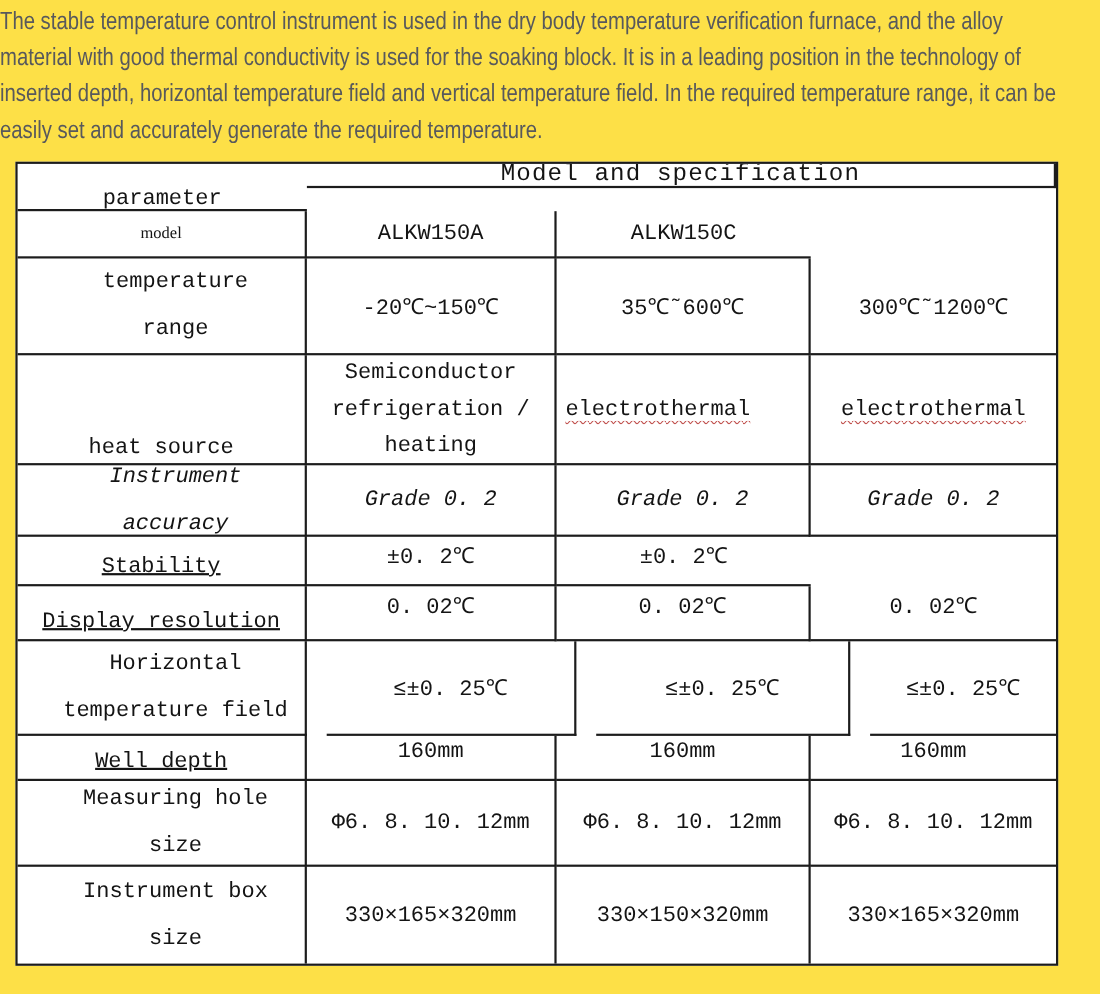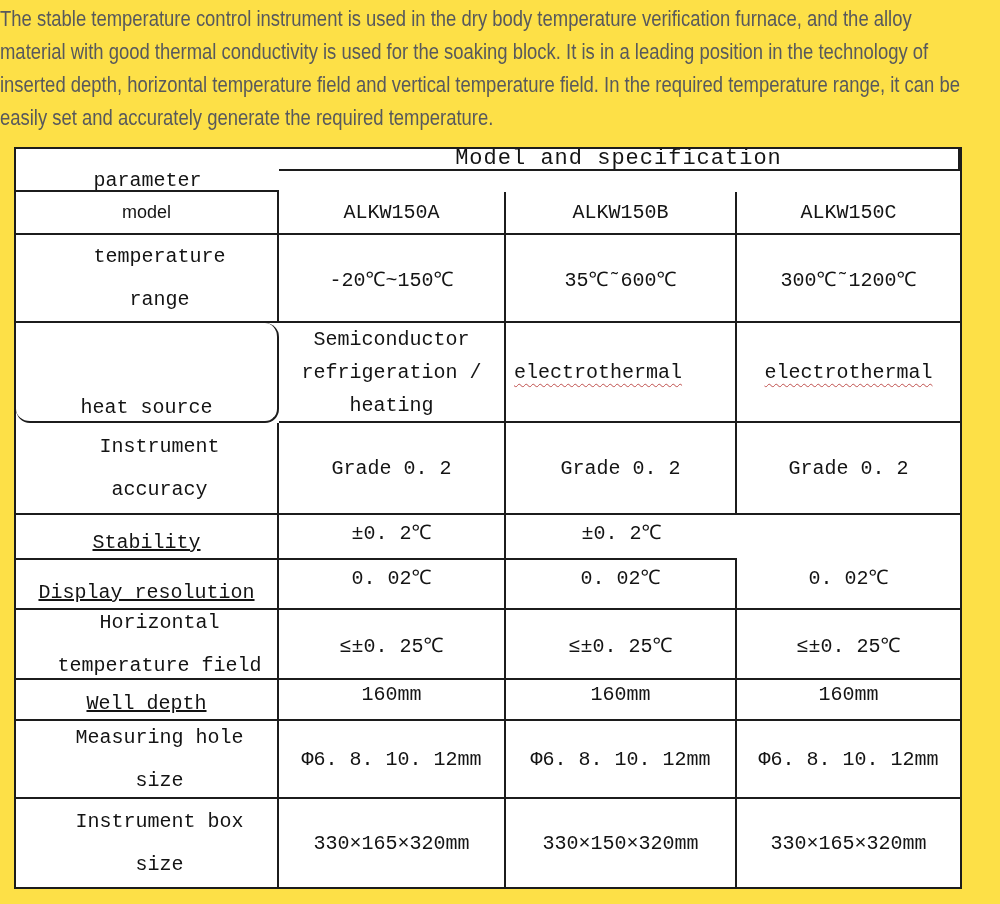--- a/index.html
+++ b/index.html
@@ -14,32 +14,32 @@
               border:2px solid #1c1c1c;background:#ffffff;
               font-family:"Liberation Mono","DejaVu Sans Mono",monospace;color:#141414;}
   .row{display:grid;grid-template-columns:263px 227px 231px 1fr;}
   .cell{box-sizing:border-box;display:flex;align-items:center;justify-content:center;
         text-align:center;padding:2px 6px;font-size:20px;white-space:pre-line;
         border-right:2px solid #1c1c1c;border-bottom:2px solid #1c1c1c;overflow:hidden;}
   .row .cell:last-child{border-right:none;}
   .row:last-child .cell{border-bottom:none;}
   .span3{grid-column:2/5;}
   .big{font-size:22px;letter-spacing:1px;}
-  .serif-sm{font-family:Liberation Sans, sans-serif;font-size:18px;}
+  .serif-sm{font-family:Liberation Serif, serif;font-size:15px;}
   .two-line{line-height:43px;padding-left:32px;}
   .lh33{line-height:33px;}
   .v-top{align-items:flex-start;padding-top:3px;}
   .l-bottom{align-items:flex-end;padding-bottom:4px;text-decoration:underline;}
-  .l-low{align-items:flex-end;border-radius:14px;}
+  .l-low{align-items:flex-end;}
   .align-left{justify-content:flex-start;text-align:left;padding-left:8px;}
   .wavy{text-decoration-line:underline;text-decoration-style:wavy;
         text-decoration-color:#c0504d;text-decoration-thickness:1px;text-underline-offset:5px;}
   
-  .h43{height:43px;}.h88{height:88px;}.h100{height:100px;}.h82{height:92px;}
-  .h45{height:45px;}.h50{height:50px;}.h86{height:70px;}.h41{height:41px;}.h87{height:78px;}
+  .h43{height:43px;}.h88{height:88px;}.h100{height:100px;}.h82{height:65px;font-style:italic;}
+  .h45{height:45px;}.h50{height:50px;}.h86{height:86px;gap:18px;}.h41{height:41px;}.h87{height:78px;}
 </style>
 </head>
 <body>
 
 <div class="page">
 
   <div class="intro">
     <div class="intro-line">The stable temperature control instrument is used in the dry body temperature verification furnace, and the alloy</div>
     <div class="intro-line">material with good thermal conductivity is used for the soaking block. It is in a leading position in the technology of</div>
     <div class="intro-line">inserted depth, horizontal temperature field and vertical temperature field. In the required temperature range, it can be</div>
@@ -49,21 +49,20 @@
   <div class="spec-table">
 
     <div class="row h43">
       <div class="cell span3 big">Model and specification</div>
       <div class="cell">parameter</div>
     </div>
 
     <div class="row h43">
       <div class="cell serif-sm">model</div>
       <div class="cell">ALKW150A</div>
-      <div class="cell">ALKW150B</div>
       <div class="cell">ALKW150C</div>
     </div>
 
     <div class="row h88">
       <div class="cell two-line">temperature
 range</div>
       <div class="cell">-20℃~150℃</div>
       <div class="cell">35℃˜600℃</div>
       <div class="cell">300℃˜1200℃</div>
     </div>

